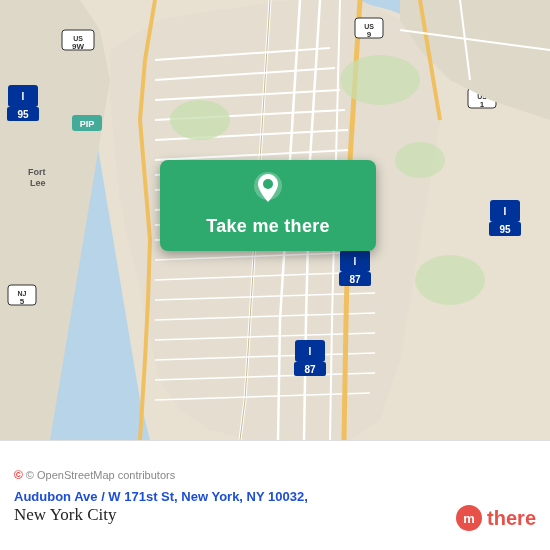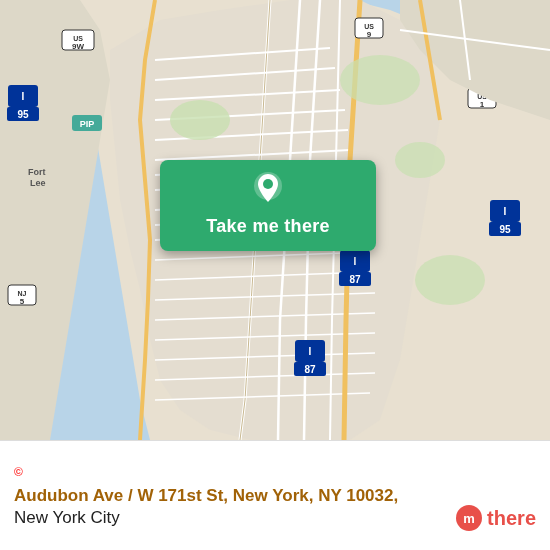--- a/index.html
+++ b/index.html
@@ -76,30 +76,31 @@
     }
 
     #copyright-row .osm-logo {
       color: #f33;
       font-weight: bold;
       margin-right: 3px;
       font-size: 12px;
     }
 
     #address-row {
-      font-size: 17px;
-      color: #a16207;
+      font-size: 13px;
+      color: #1d4ed8;
       font-weight: 600;
       line-height: 1.35;
     }
 
     #city-row {
       font-size: 17px;
       color: #222;
       font-weight: 400;
+      font-family: Liberation Serif, serif;
     }
 
     #moovit-logo {
       position: absolute;
       bottom: 18px;
       right: 14px;
       display: flex;
       align-items: center;
       gap: 4px;
     }
@@ -227,20 +228,21 @@
       <path d="M20 4C14.48 4 10 8.48 10 14C10 21 20 32 20 32C20 32 30 21 30 14C30 8.48 25.52 4 20 4Z" fill="white"></path>
       <circle cx="20" cy="14" r="5" fill="#2eaa6e"></circle>
     </svg>
     <span class="btn-label">Take me there</span>
   </button>
 </div>
 
 <div id="bottom-bar">
   <div id="copyright-row">
     <span class="osm-logo">©</span>
+    <span>© OpenStreetMap contributors</span>
   </div>
   <div id="address-row">Audubon Ave / W 171st St, New York, NY 10032,</div>
   <div id="city-row">New York City</div>
 
   <div id="moovit-logo">
     <svg width="28" height="28" viewBox="0 0 28 28">
       <circle cx="14" cy="14" r="13" fill="#e8504a"></circle>
       <text x="14" y="19" text-anchor="middle" fill="white" font-size="13" font-weight="bold">m</text>
     </svg>
     <span class="moovit-text">there</span>

